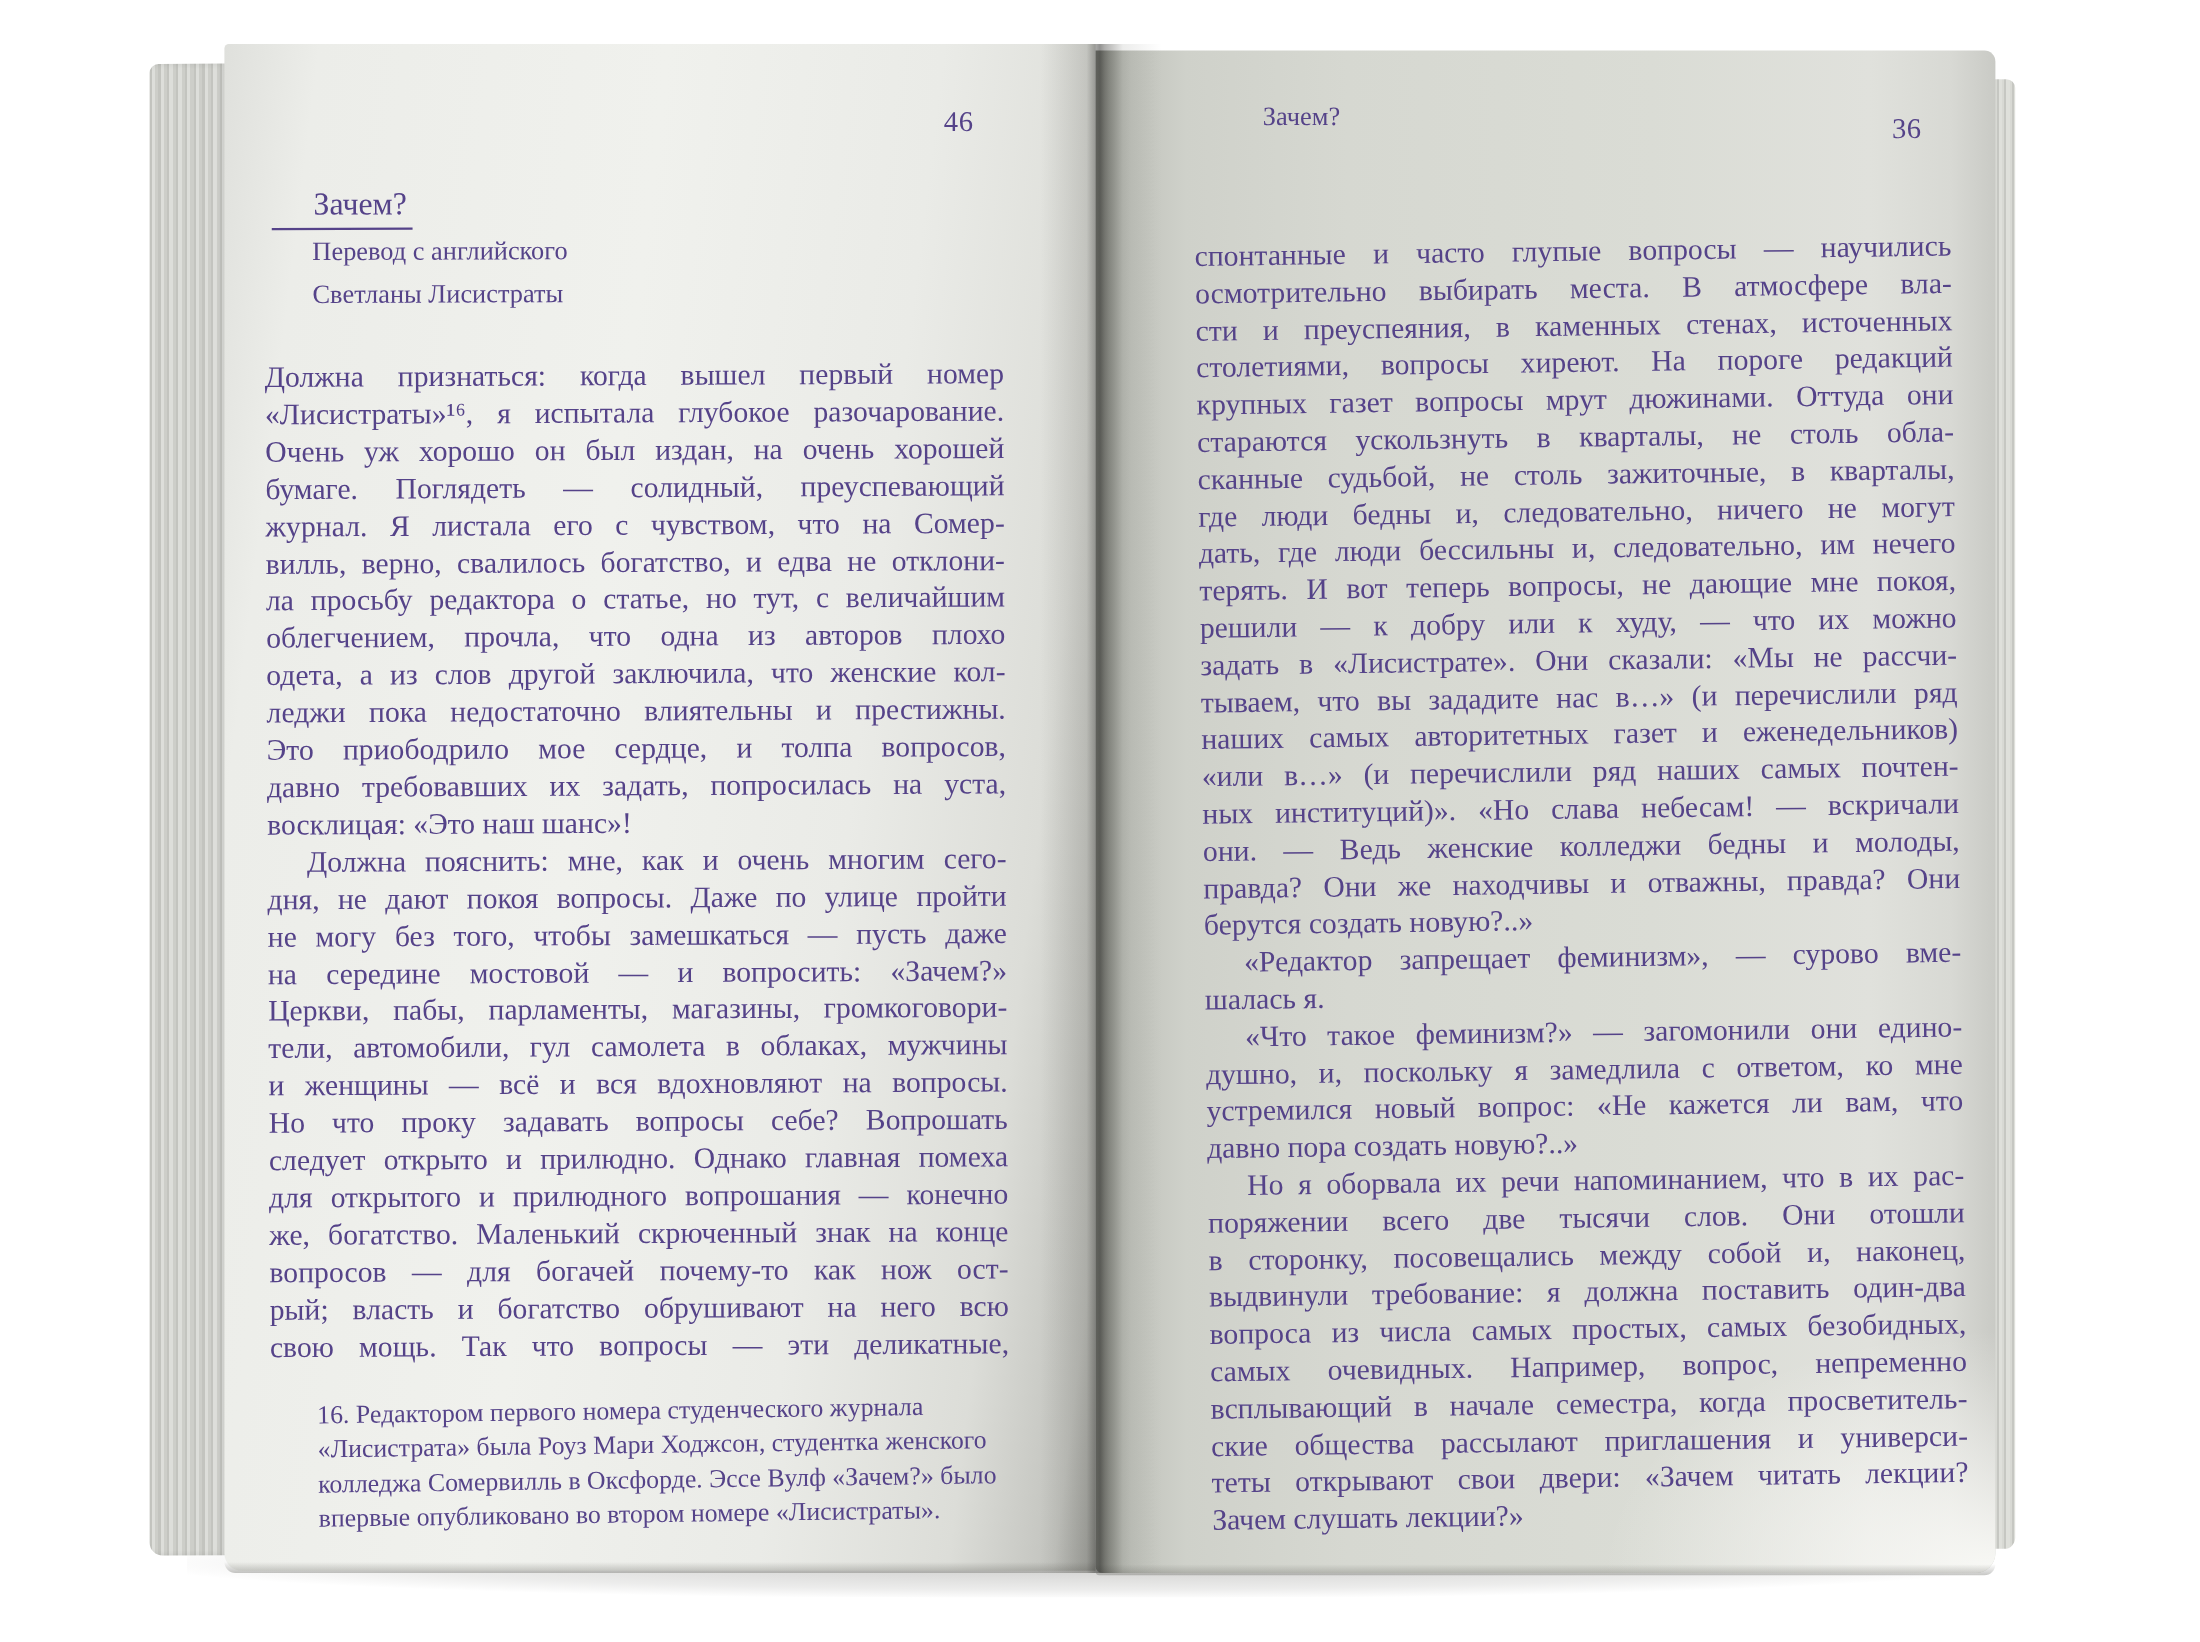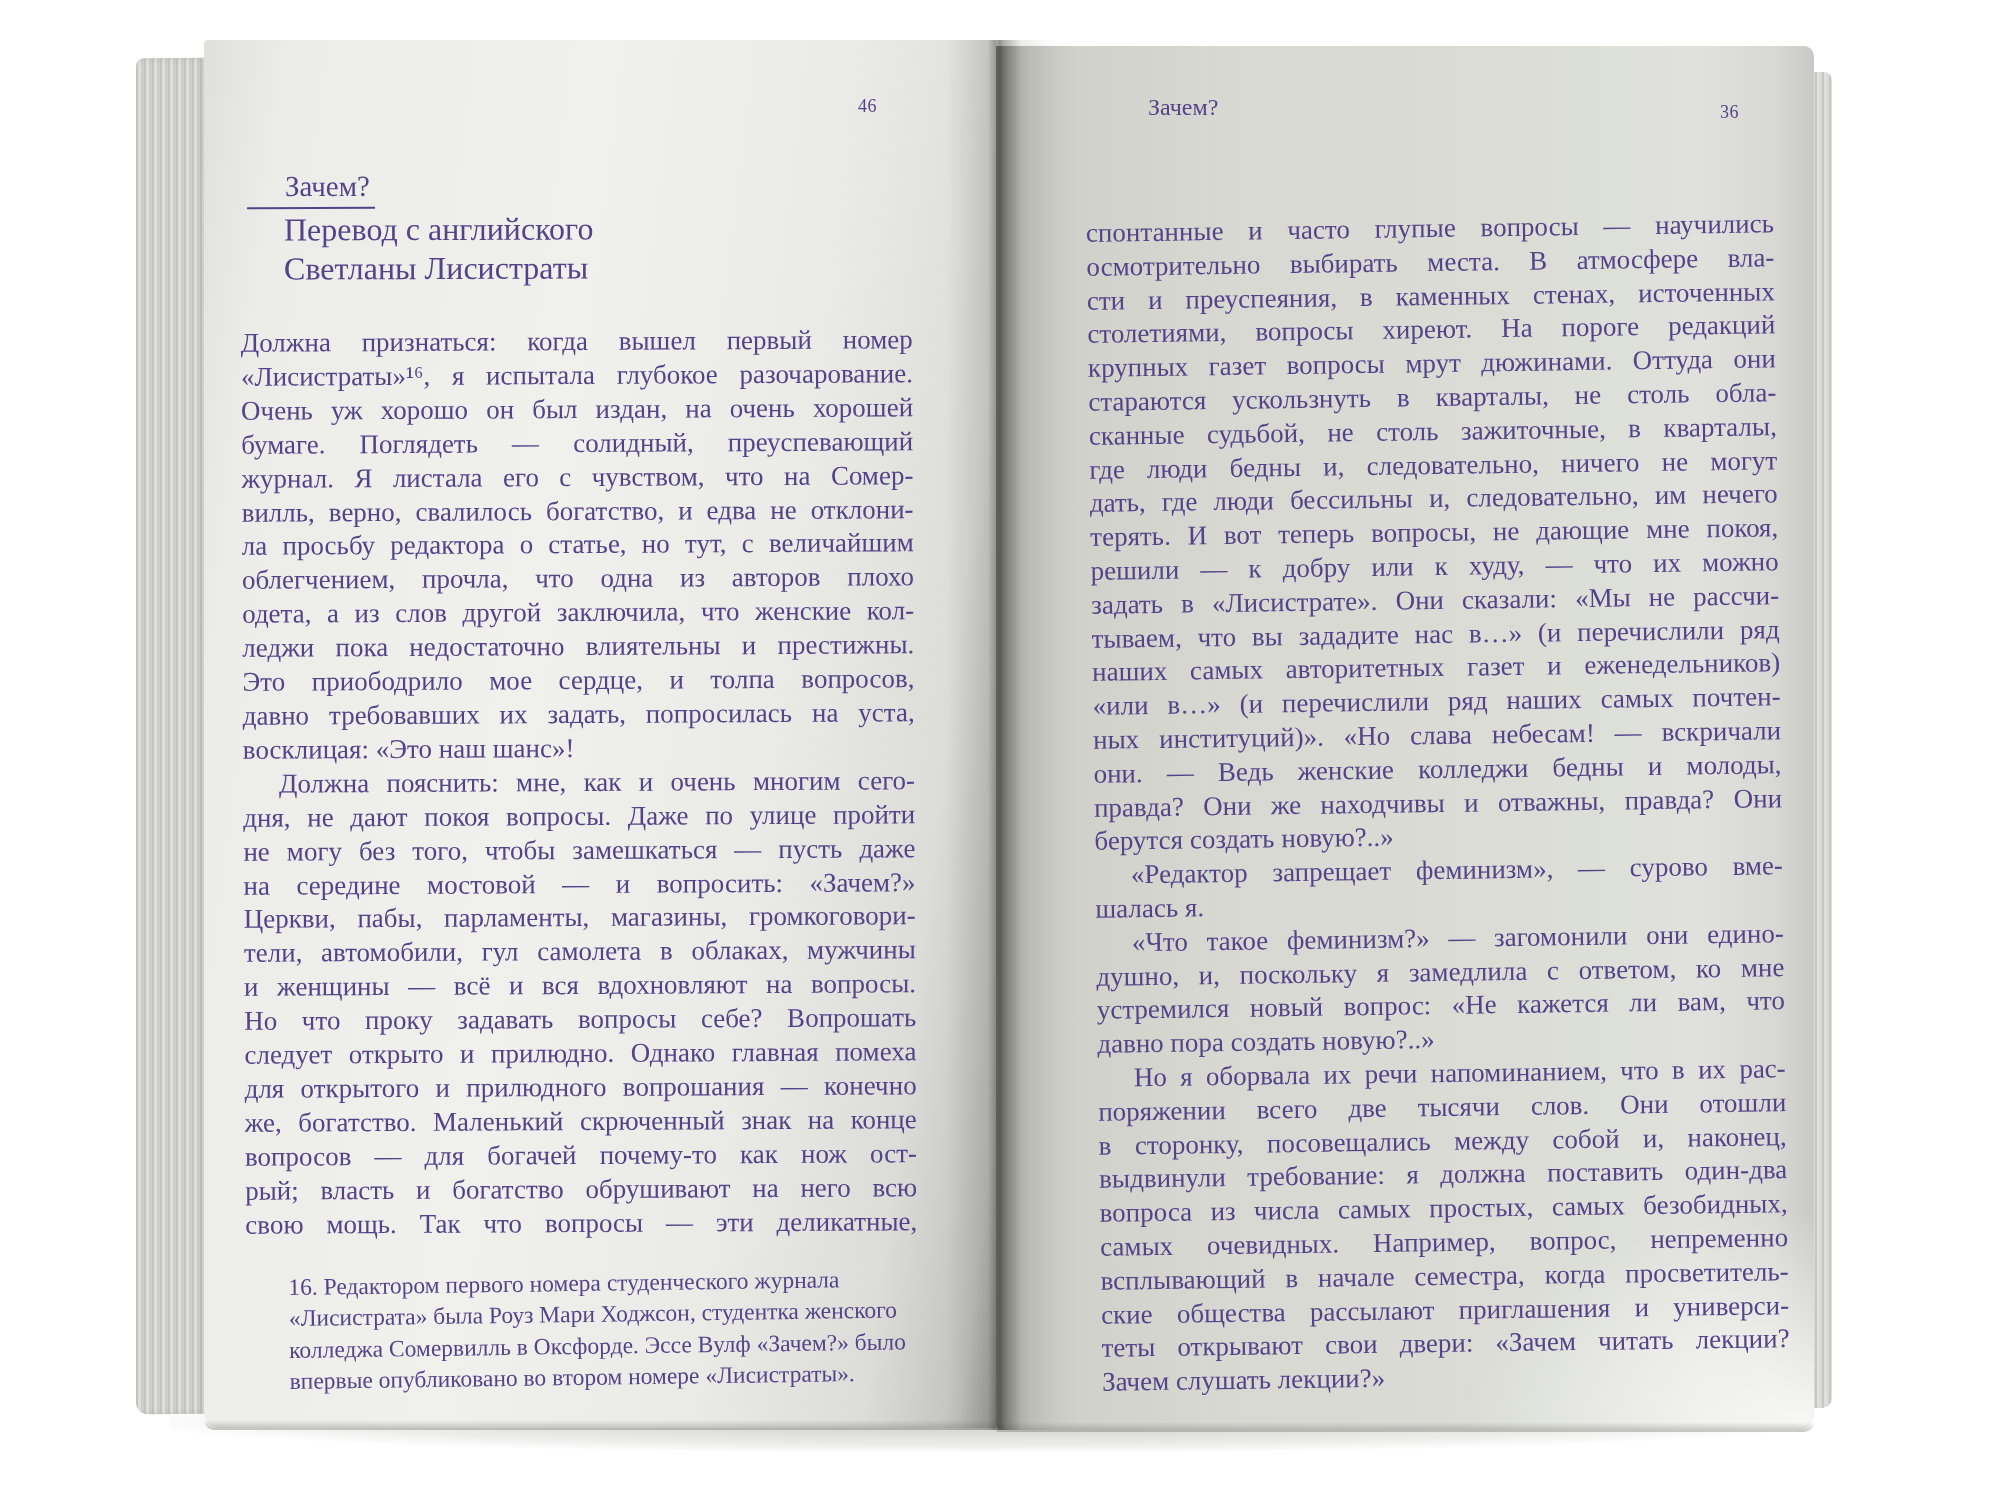--- a/index.html
+++ b/index.html
@@ -55,27 +55,27 @@
     content:"";position:absolute;left:0;bottom:-2px;width:100%;height:10px;
     background:linear-gradient(180deg,rgba(0,0,0,0) 0%,rgba(80,80,74,.32) 100%);
     border-radius:0 0 18px 6px;
   }
   .gutter{
     position:absolute;left:946px;top:40px;width:110px;height:1390px;pointer-events:none;
     background:linear-gradient(90deg,rgba(0,0,0,0) 0%,rgba(70,70,64,.18) 38%,rgba(28,28,25,.48) 49%,rgba(45,45,40,.38) 53%,rgba(120,122,115,.14) 68%,rgba(0,0,0,0) 100%);
   }
   
   .txt{position:absolute;white-space:nowrap;}
-  .pageno{font-size:18px;letter-spacing:.5px;}
+  .pageno{font-size:26px;letter-spacing:.5px;}
   .pl-pageno{left:858px;top:96px;}
   .pr-pageno{left:1720px;top:102px;}
   .pr-header{left:1148px;top:94px;font-size:24px;}
   .pl-titleblock{left:247px;top:170px;transform:rotate(-0.2deg);}
   .pl-title{display:inline-block;font-size:29px;border-bottom:2px solid var(--ink);padding:0 5px 4px 38px;}
-  .pl-subtitle{left:284px;top:210px;font-size:32px;line-height:39px;transform:rotate(-0.2deg);}
+  .pl-subtitle{left:284px;top:210px;font-size:24px;line-height:39px;transform:rotate(-0.2deg);}
   .body-col{position:absolute;font-size:27px;}
   .pl-body{left:243px;top:325px;width:672px;line-height:33.9px;transform:rotate(-0.3deg);transform-origin:center;}
   .pr-body{left:1094px;top:212px;width:688px;line-height:33.8px;transform:rotate(-0.8deg);transform-origin:center;}
   .body-col .line{
     white-space:nowrap;text-align:justify;text-align-last:justify;
     overflow:visible;
   }
   .body-col .line.indent{padding-left:36px;}
   .body-col .line.end{text-align-last:left;}
   .pl-footnote{left:289px;top:1272px;width:610px;font-size:23.5px;line-height:31.4px;transform:rotate(-0.8deg);transform-origin:center left;}

